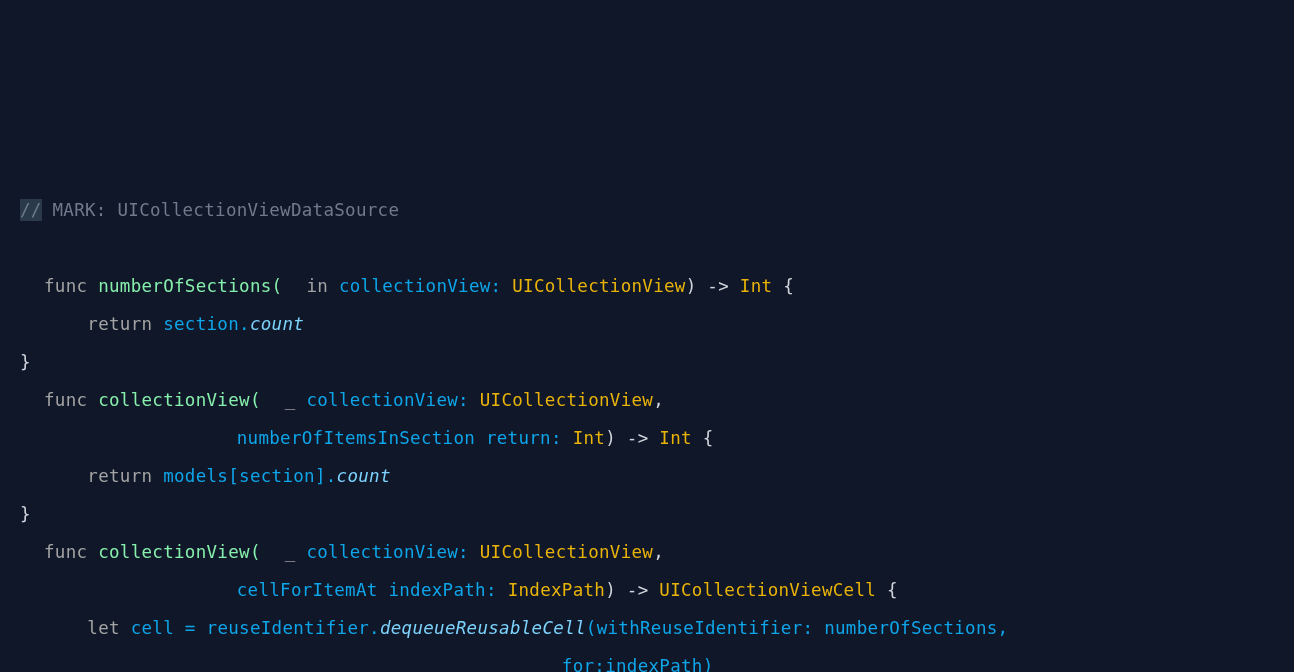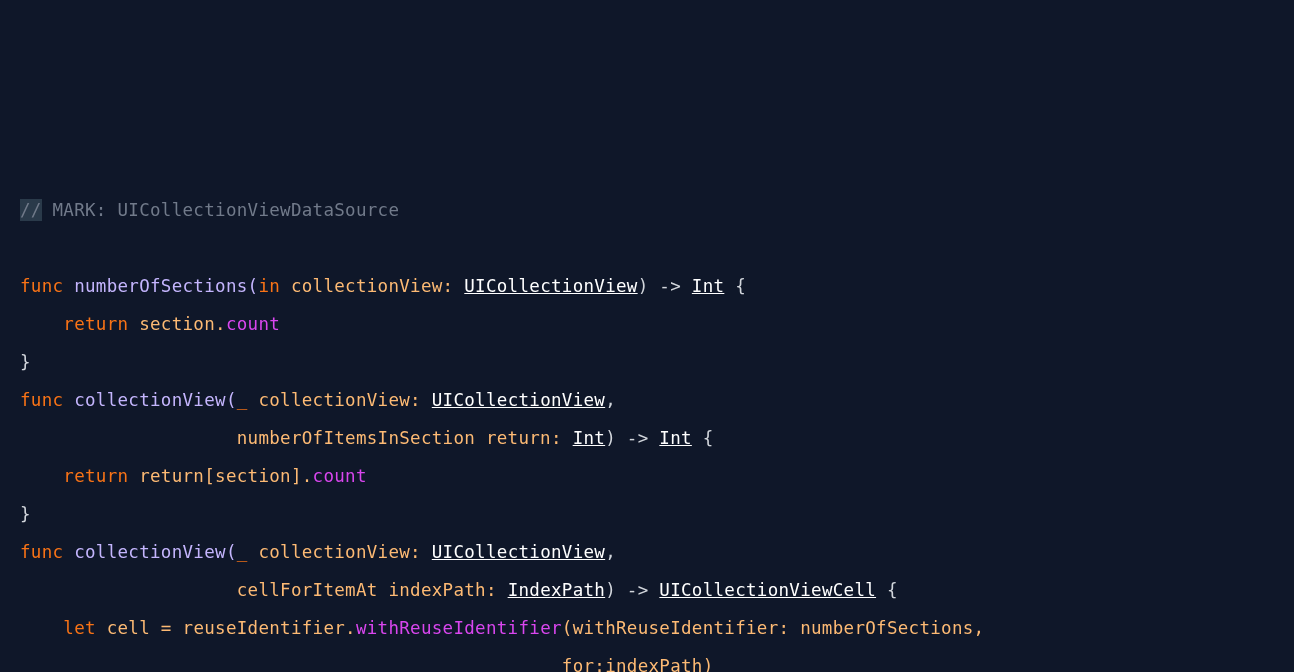--- a/index.html
+++ b/index.html
@@ -16,43 +16,43 @@
     padding: 40px 20px;
     letter-spacing: 0.3px;
     white-space: pre;
     overflow: hidden;
   }
   .code-container {
     display: block;
   }
   .comment { color: #717a8a; }
   .comment-hl { background-color: #2a3a4a; padding: 1px 0; }
-  .keyword { color: #f97316; }
-  .func-name { color: #c4b5fd; }
-  .identifier { color: #fdba74; }
-  .type { color: #ffffff; text-decoration: underline; }
-  .property { color: #d946ef; }
+  .keyword { color: #a3a3a3; margin-left: 24px; }
+  .func-name { color: #86efac; }
+  .identifier { color: #0ea5e9; }
+  .type { color: #eab308; }
+  .property { color: #7dd3fc; font-style: italic; }
   .punct { color: #d1d5db; }
 </style>
 </head>
 <body>
 
 
 
 <div class="code-container"><span><span class="comment comment-hl">//</span><span class="comment"> MARK: UICollectionViewDataSource</span></span>
 <span></span>
 <span><span class="keyword">func</span><span class="func-name"> numberOfSections(</span><span class="keyword">in</span><span class="identifier"> collectionView: </span><span class="type">UICollectionView</span><span class="punct">) -&gt; </span><span class="type">Int</span><span class="punct"> {</span></span>
 <span><span>    </span><span class="keyword">return</span><span class="identifier"> section.</span><span class="property">count</span></span>
 <span><span class="punct">}</span></span>
 <span><span class="keyword">func</span><span class="func-name"> collectionView(</span><span class="keyword">_</span><span class="identifier"> collectionView: </span><span class="type">UICollectionView</span><span class="punct">,</span></span>
 <span><span class="identifier">                    numberOfItemsInSection return: </span><span class="type">Int</span><span class="punct">) -&gt; </span><span class="type">Int</span><span class="punct"> {</span></span>
-<span><span>    </span><span class="keyword">return</span><span class="identifier"> return[section].</span><span class="property">count</span></span>
+<span><span>    </span><span class="keyword">return</span><span class="identifier"> models[section].</span><span class="property">count</span></span>
 <span><span class="punct">}</span></span>
 <span><span class="keyword">func</span><span class="func-name"> collectionView(</span><span class="keyword">_</span><span class="identifier"> collectionView: </span><span class="type">UICollectionView</span><span class="punct">,</span></span>
 <span><span class="identifier">                    cellForItemAt indexPath: </span><span class="type">IndexPath</span><span class="punct">) -&gt; </span><span class="type">UICollectionViewCell</span><span class="punct"> {</span></span>
-<span><span>    </span><span class="keyword">let</span><span class="identifier"> cell = reuseIdentifier.</span><span class="property">withReuseIdentifier</span><span class="identifier">(withReuseIdentifier: numberOfSections,</span></span>
+<span><span>    </span><span class="keyword">let</span><span class="identifier"> cell = reuseIdentifier.</span><span class="property">dequeueReusableCell</span><span class="identifier">(withReuseIdentifier: numberOfSections,</span></span>
 <span><span class="identifier">                                                  for:indexPath)</span></span>
 
 
 </div>
 
 
 
 
 </body></html>

